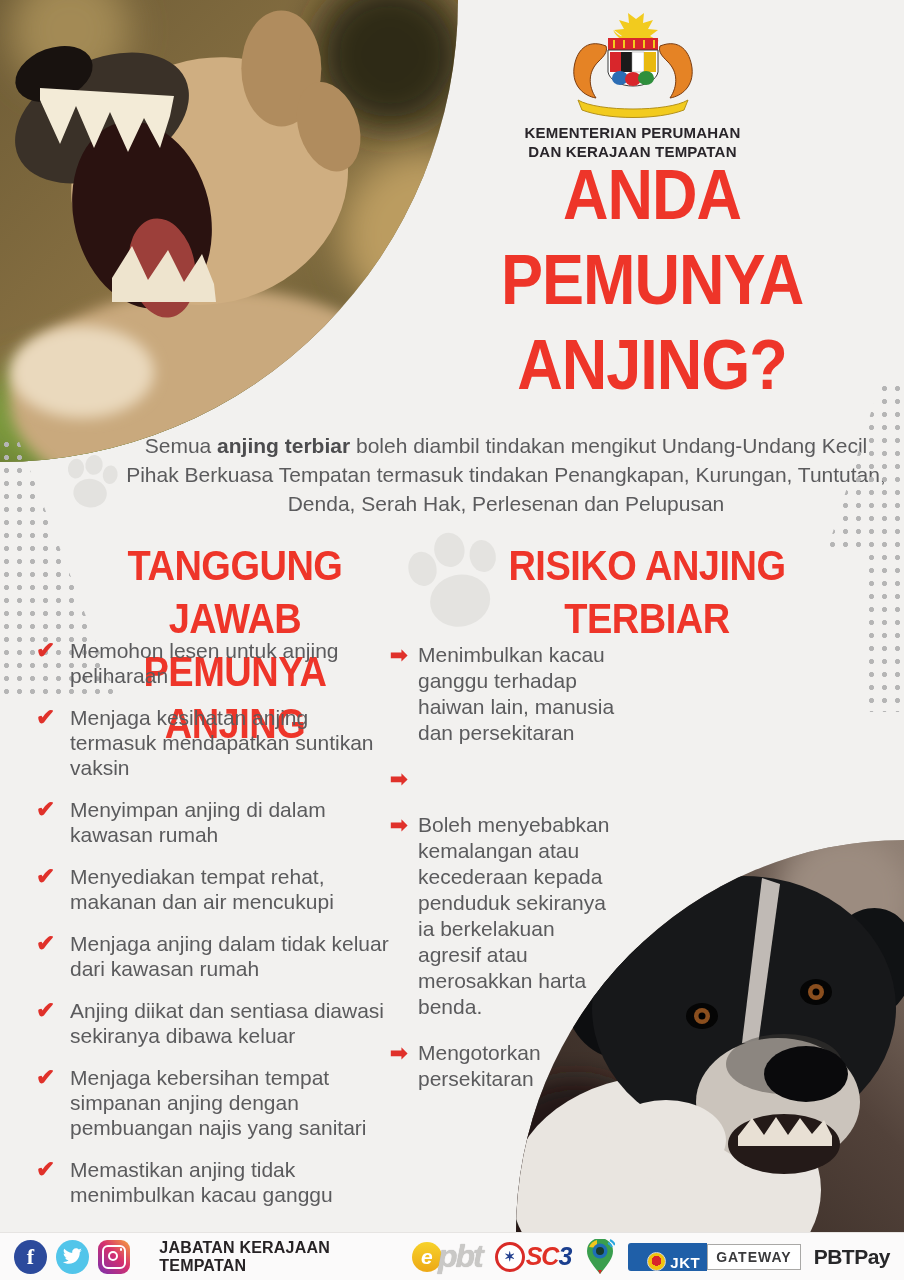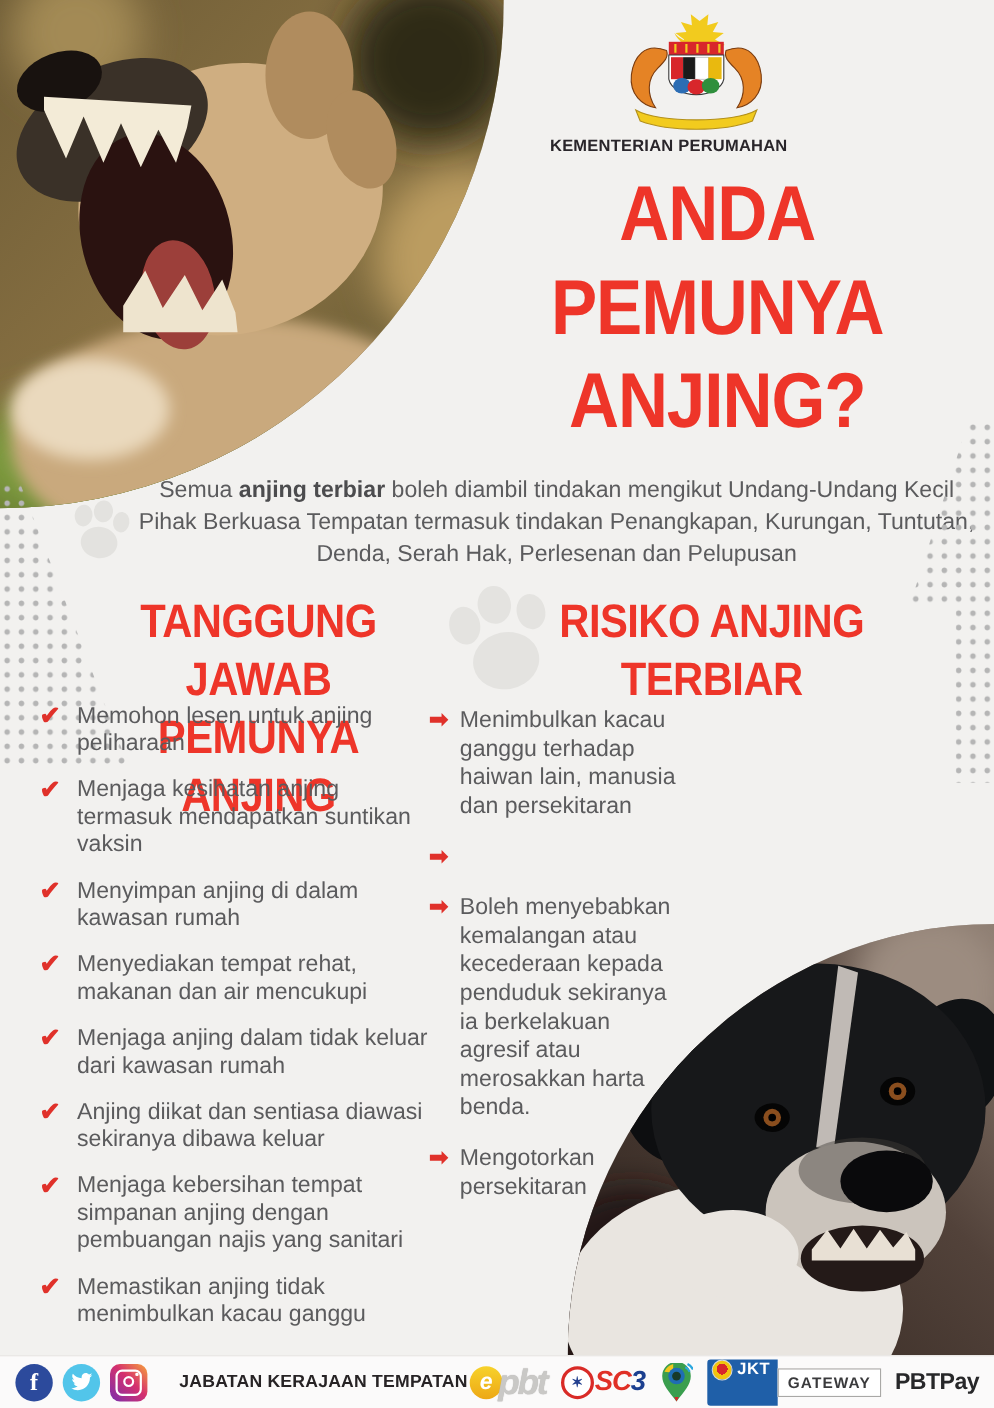--- a/index.html
+++ b/index.html
@@ -13,21 +13,21 @@
     position:absolute;left:0;top:0;width:458px;height:462px;
     border-bottom-right-radius:100% 100%;overflow:hidden;
   }
   .photo-left svg{display:block;width:100%;height:100%;}
   .photo-sliver{
     position:absolute;left:-6px;top:428px;width:86px;height:20px;
     background:linear-gradient(90deg,#b9aa3e,#6e6c2a);
     transform:rotate(-9deg);border-radius:0 0 60% 10%;
   }
   
-  .ministry{position:absolute;left:500px;top:8px;width:265px;text-align:left;}
+  .ministry{position:absolute;left:500px;top:8px;width:265px;text-align:center;}
   .ministry svg{display:block;margin:0 auto;}
   .ministry-name{
     margin-top:4px;font-weight:bold;font-size:15px;line-height:1.25;
     color:#29252a;letter-spacing:.2px;
   }
   
   .title{
     position:absolute;left:408px;top:152px;width:488px;text-align:center;
     color:#ee3529;font-weight:bold;font-size:63px;line-height:76px;
     letter-spacing:-1px;transform:scaleY(1.12);transform-origin:top center;
@@ -106,22 +106,22 @@
     display:flex;align-items:center;justify-content:center;margin-right:-4px;}
   .epbt-t{font-weight:bold;font-style:italic;font-size:32px;letter-spacing:-2px;color:#c9c8c6;
     text-shadow:0 0 1px #aeadab;}
   .osc{display:flex;align-items:center;}
   .osc-badge{width:24px;height:24px;border-radius:50%;border:3px solid #d92b27;background:#fff;
     display:flex;align-items:center;justify-content:center;color:#23408f;font-size:13px;font-weight:bold;}
   .osc-sc{color:#e03026;font-weight:bold;font-style:italic;font-size:25px;letter-spacing:-1px;margin-left:1px;}
   .osc-3{color:#1b3f8f;font-weight:bold;font-style:italic;font-size:25px;}
   .pin{width:30px;height:36px;position:relative;}
   .jkt-group{display:flex;align-items:center;}
-  .jkt-box{height:42px;background:#1f5fa8;border-radius:3px 0 0 3px;display:flex;align-items:flex-start;
-    padding:0 7px 0 4px;}
+  .jkt-box{height:28px;background:#1f5fa8;border-radius:3px 0 0 3px;display:flex;align-items:flex-end;
+    padding:0 7px 0 19px;}
   .jkt-crest{width:17px;height:17px;border-radius:50%;background:radial-gradient(circle at 50% 45%,#d8262b 0 5px,#f1c40f 5px);
     border:1px solid #d8d8d8;margin-right:4px;}
   .jkt-txt{color:#fff;font-weight:bold;font-size:15px;letter-spacing:.5px;}
   .gateway-box{height:24px;background:#fff;border:1px solid #a9a8a6;display:flex;align-items:center;
     padding:0 8px;}
   .gateway-txt{color:#3a3a3c;font-weight:bold;font-size:14px;letter-spacing:1px;text-align:center;}
   .pbtpay{font-weight:bold;font-size:21px;color:#272729;letter-spacing:-.5px;}
 </style>
 </head>
 <body>
@@ -190,20 +190,21 @@
       <ellipse cx="75" cy="71" rx="8" ry="7" fill="#d8262b"></ellipse>
       <ellipse cx="88" cy="70" rx="8" ry="7" fill="#2f8f3c"></ellipse>
       <g fill="#e58325" stroke="#7a3c10" stroke-width="1">
         <path d="M48 38 C28 30 18 44 16 60 C14 78 26 88 38 90 C30 78 30 64 40 54 C46 48 50 44 48 38 Z"></path>
         <path d="M102 38 C122 30 132 44 134 60 C136 78 124 88 112 90 C120 78 120 64 110 54 C104 48 100 44 102 38 Z"></path>
       </g>
       <path d="M20 92 C40 104 110 104 130 92 L126 102 C100 112 50 112 24 102 Z" fill="#f2cb1e" stroke="#b3901a" stroke-width="1"></path>
     </svg>
     <div class="ministry-name">
       <div>KEMENTERIAN PERUMAHAN</div>
+      <div>DAN KERAJAAN TEMPATAN</div>
     </div>
   </div>
 
   <div class="title">
     <div>ANDA PEMUNYA</div>
     <div>ANJING?</div>
   </div>
 
 
   <p class="intro2"><span>Semua </span><b>anjing terbiar</b><span> boleh diambil tindakan mengikut Undang-Undang Kecil Pihak Berkuasa Tempatan termasuk tindakan Penangkapan, Kurungan, Tuntutan, Denda, Serah Hak, Perlesenan dan Pelupusan</span></p>

